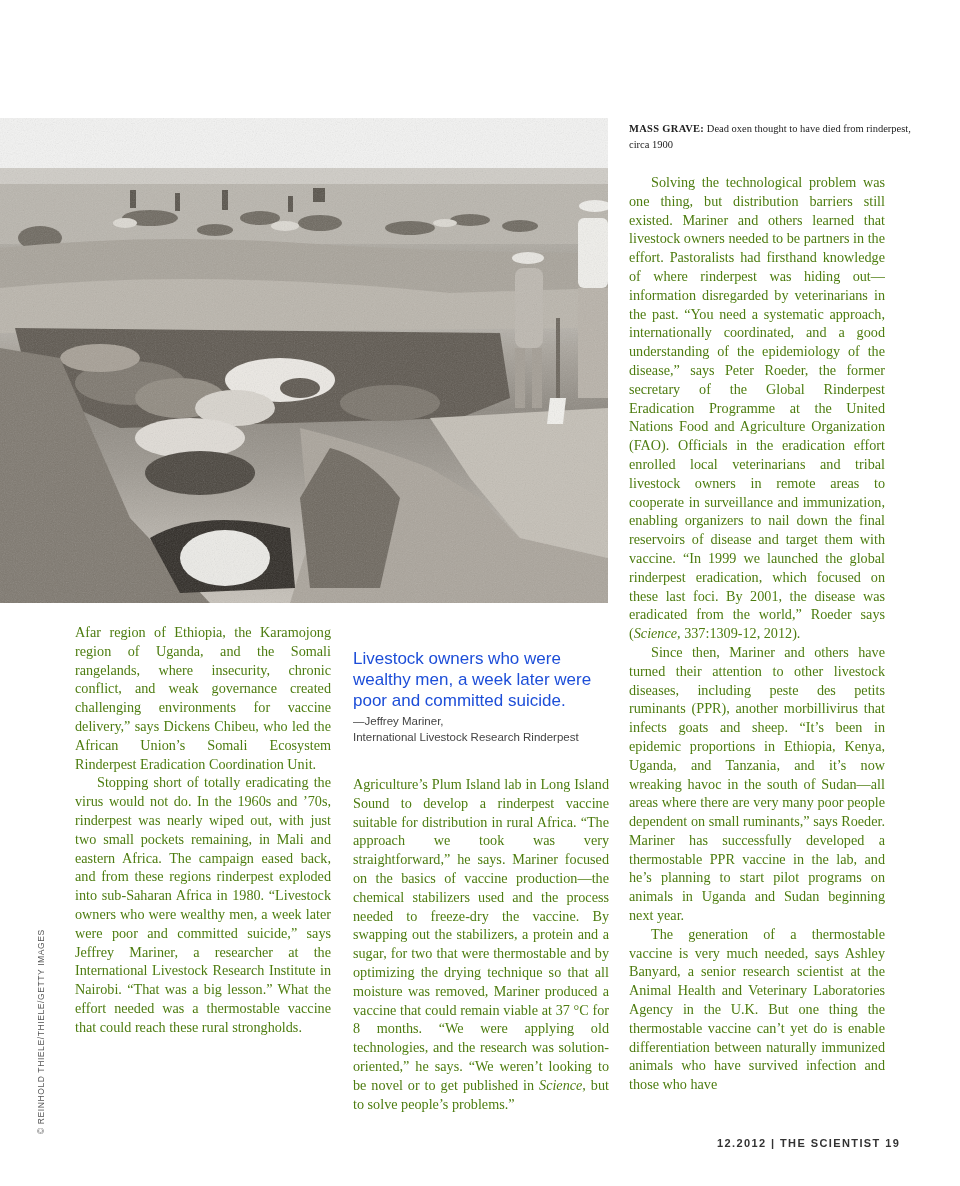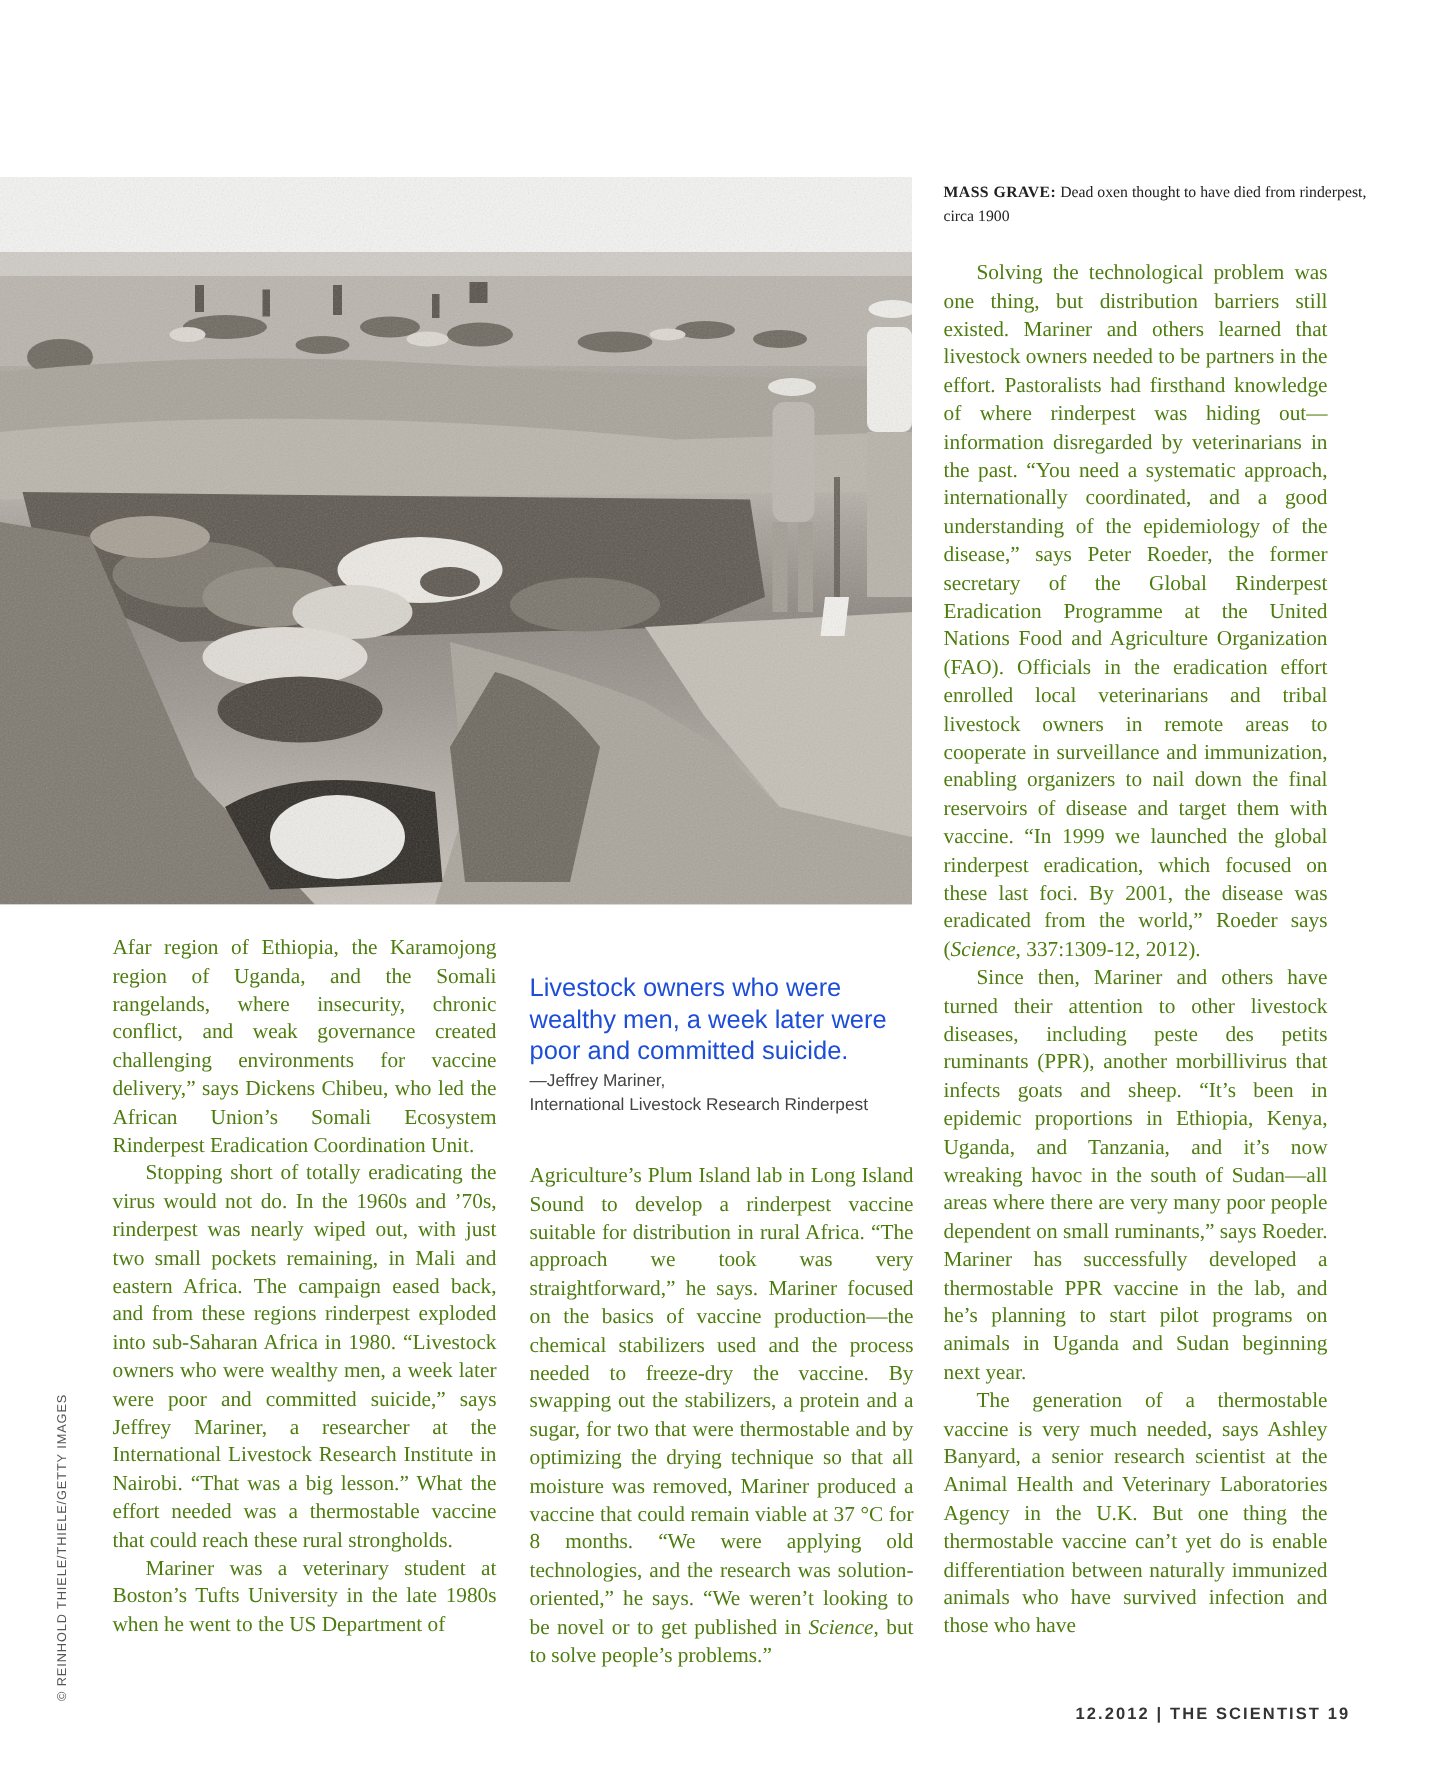--- a/index.html
+++ b/index.html
@@ -130,21 +130,20 @@
 
 <div class="caption">
   <span class="label">MASS GRAVE:</span><span> Dead oxen thought to have died from rinderpest, circa 1900</span>
 </div>
 
 <div class="credit">© REINHOLD THIELE/THIELE/GETTY IMAGES</div>
 
 <div class="col col1">
   <p>Afar region of Ethiopia, the Karamojong region of Uganda, and the Somali rangelands, where insecurity, chronic conflict, and weak governance created challenging environments for vaccine delivery,” says Dickens Chibeu, who led the African Union’s Somali Ecosystem Rinderpest Eradication Coordination Unit.</p>
   <p class="indent">Stopping short of totally eradicating the virus would not do. In the 1960s and ’70s, rinderpest was nearly wiped out, with just two small pockets remaining, in Mali and eastern Africa. The campaign eased back, and from these regions rinderpest exploded into sub-Saharan Africa in 1980. “Livestock owners who were wealthy men, a week later were poor and committed suicide,” says Jeffrey Mariner, a researcher at the International Livestock Research Institute in Nairobi. “That was a big lesson.” What the effort needed was a thermostable vaccine that could reach these rural strongholds.</p>
-  <p class="indent">Mariner was a veterinary student at Boston’s Tufts University in the late 1980s when he went to the US Department of</p>
 </div>
 
 <div class="pullquote">Livestock owners who were wealthy men, a week later were poor and committed suicide.</div>
 <div class="attribution">
   <div>—Jeffrey Mariner,</div>
   <div>International Livestock Research Rinderpest</div>
 </div>
 
 <div class="col col2">
   <p><span>Agriculture’s Plum Island lab in Long Island Sound to develop a rinderpest vaccine suitable for distribution in rural Africa. “The approach we took was very straightforward,” he says. Mariner focused on the basics of vaccine production—the chemical stabilizers used and the process needed to freeze-dry the vaccine. By swapping out the stabilizers, a protein and a sugar, for two that were thermostable and by optimizing the drying technique so that all moisture was removed, Mariner produced a vaccine that could remain viable at 37 °C for 8 months. “We were applying old technologies, and the research was solution-oriented,” he says. “We weren’t looking to be novel or to get published in </span><em>Science</em><span>, but to solve people’s problems.”</span></p>

